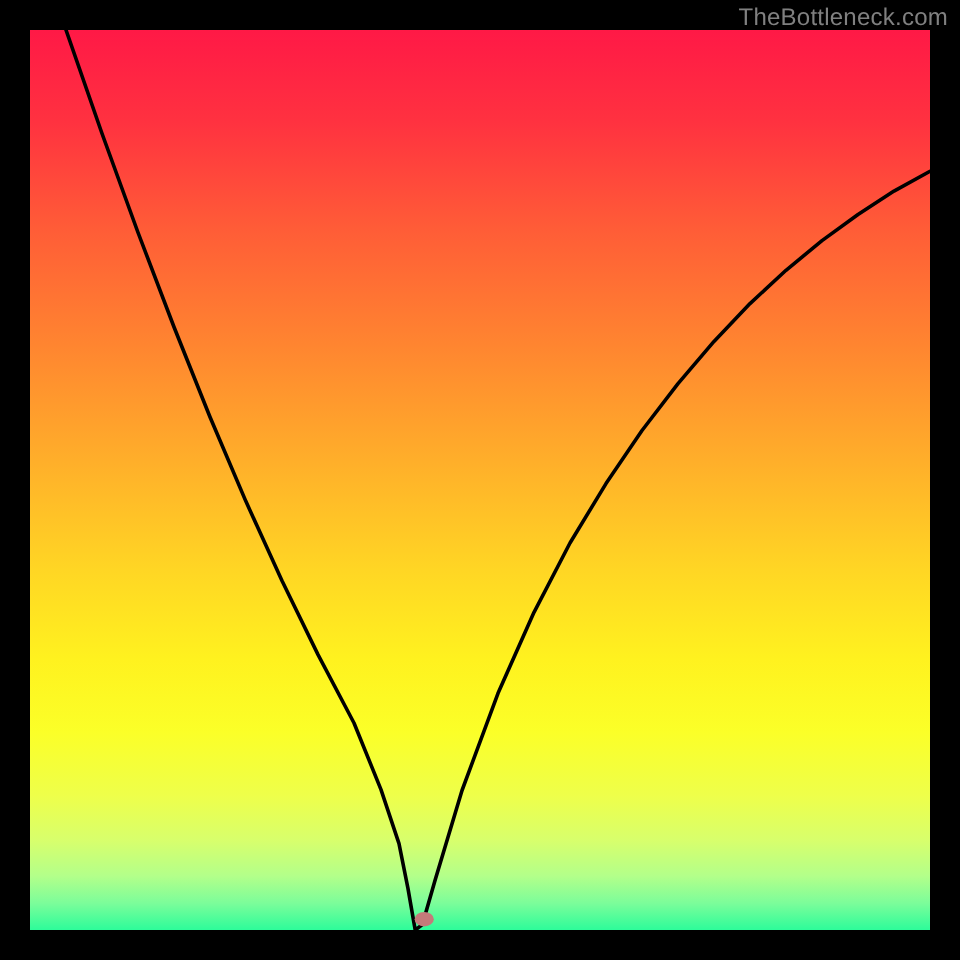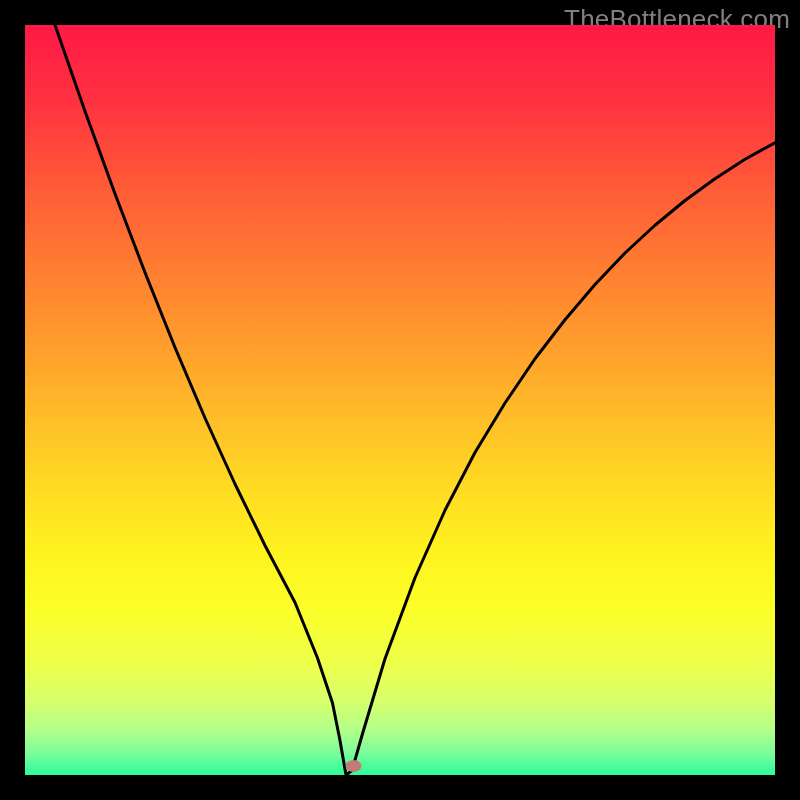--- a/index.html
+++ b/index.html
@@ -24,21 +24,21 @@
     width: 750px;
     height: 750px;
     overflow: hidden;
   }
   .plot svg { display: block; }
   .watermark {
     position: absolute;
     top: 4px;
     right: 10px;
     color: #808080;
-    font-size: 26px;
+    font-size: 20px;
     font-weight: 500;
     letter-spacing: 0.2px;
     pointer-events: none;
   }
 </style>
 </head>
 <body>
 
 <div class="frame">
 

